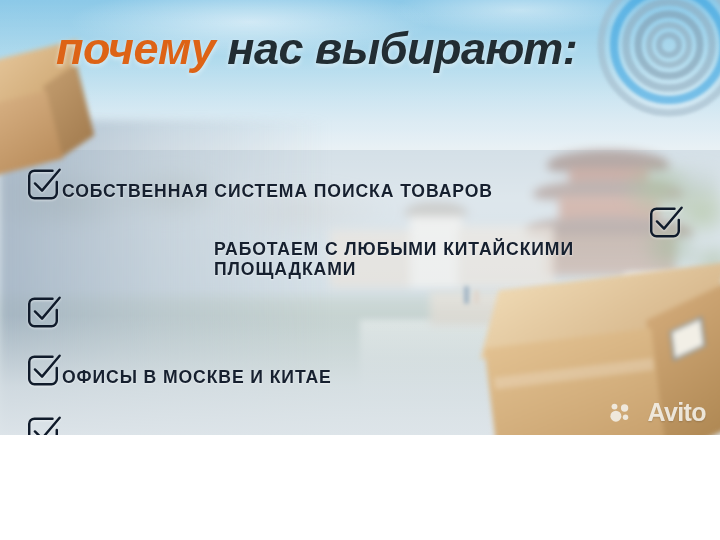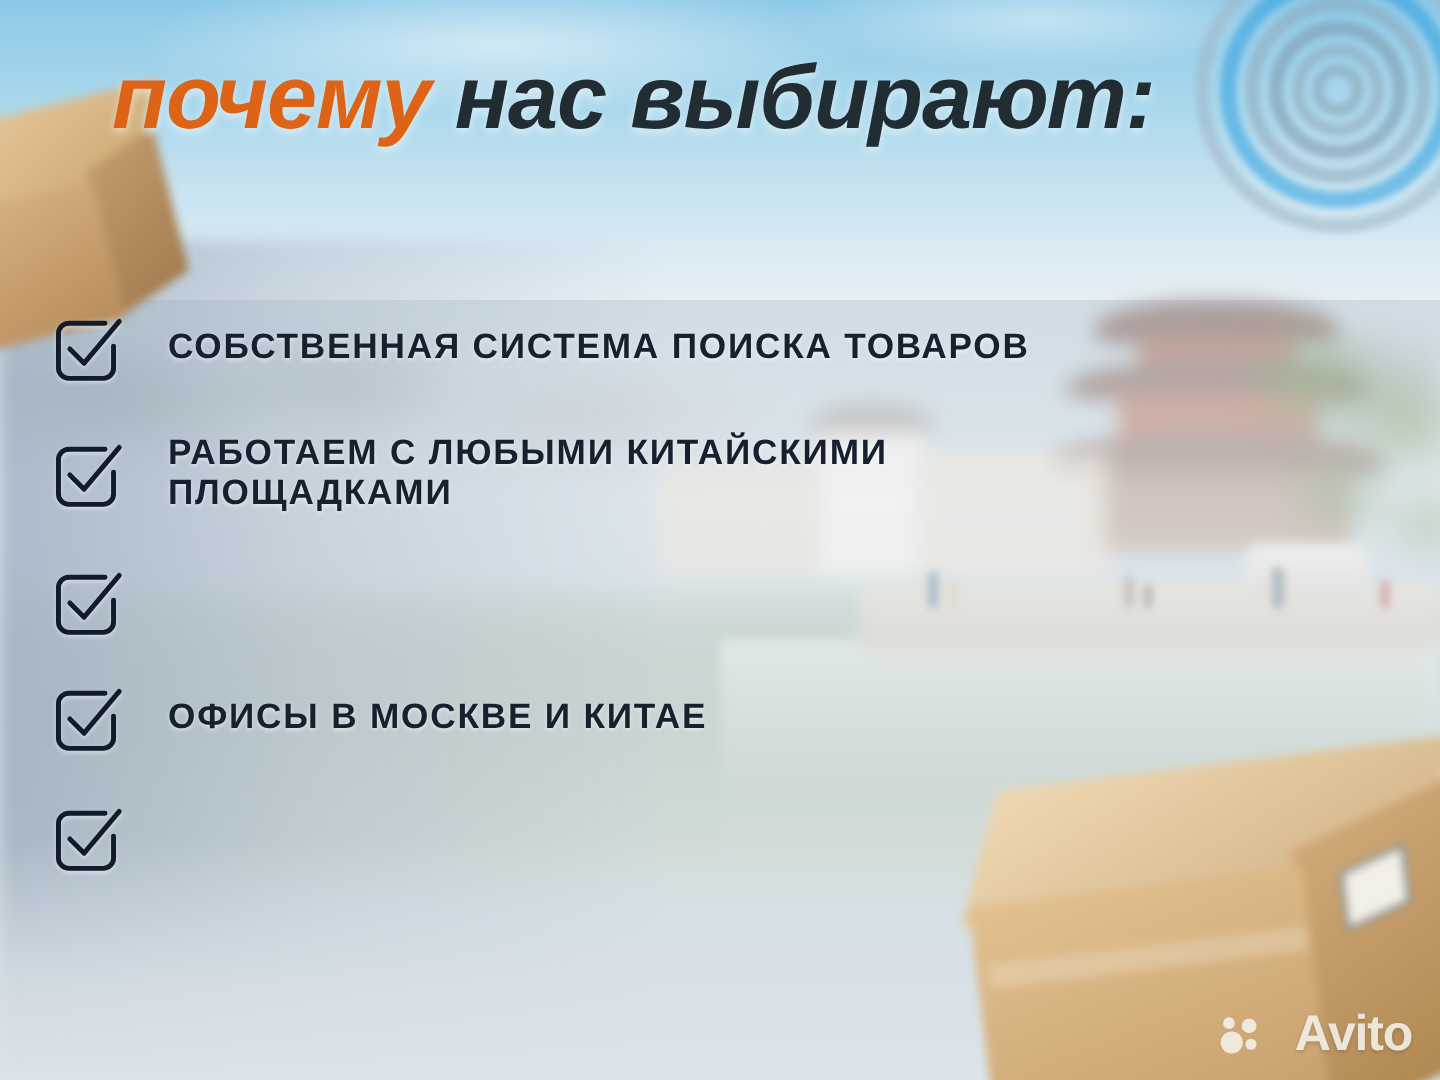--- a/index.html
+++ b/index.html
@@ -8,21 +8,21 @@
   html, body {
     width: 720px;
     height: 540px;
     overflow: hidden;
     font-family: "Liberation Sans", sans-serif;
   }
 
   #poster {
     position: relative;
     width: 720px;
-    height: 540px;
+    height: 435px;
     overflow: hidden;
     background: #b9ccd8;
   }
 
   
 
   
   .bg-sky {
     position: absolute;
     left: 0; top: 0; right: 0;
@@ -257,26 +257,25 @@
   }
 
   .benefits {
     position: absolute;
     left: 24px;
     top: 146px;
     width: 660px;
   }
   .benefit {
     display: flex;
-    align-items: center;
-    gap: 22px;
+    align-items: flex-end;
     min-height: 50px;
   }
   .benefit-1 { height: 56px; }
-  .benefit-2 { height: 70px; }
+  .benefit-2 { height: 70px; flex-direction: column; }
   .benefit-3 { height: 58px; }
   .benefit-4 { height: 56px; }
   .benefit-5 { height: 58px; }
   .benefit-6 { height: 62px; }
 
   .check-icon {
     flex: 0 0 auto;
     width: 38px;
     height: 38px;
     display: block;

